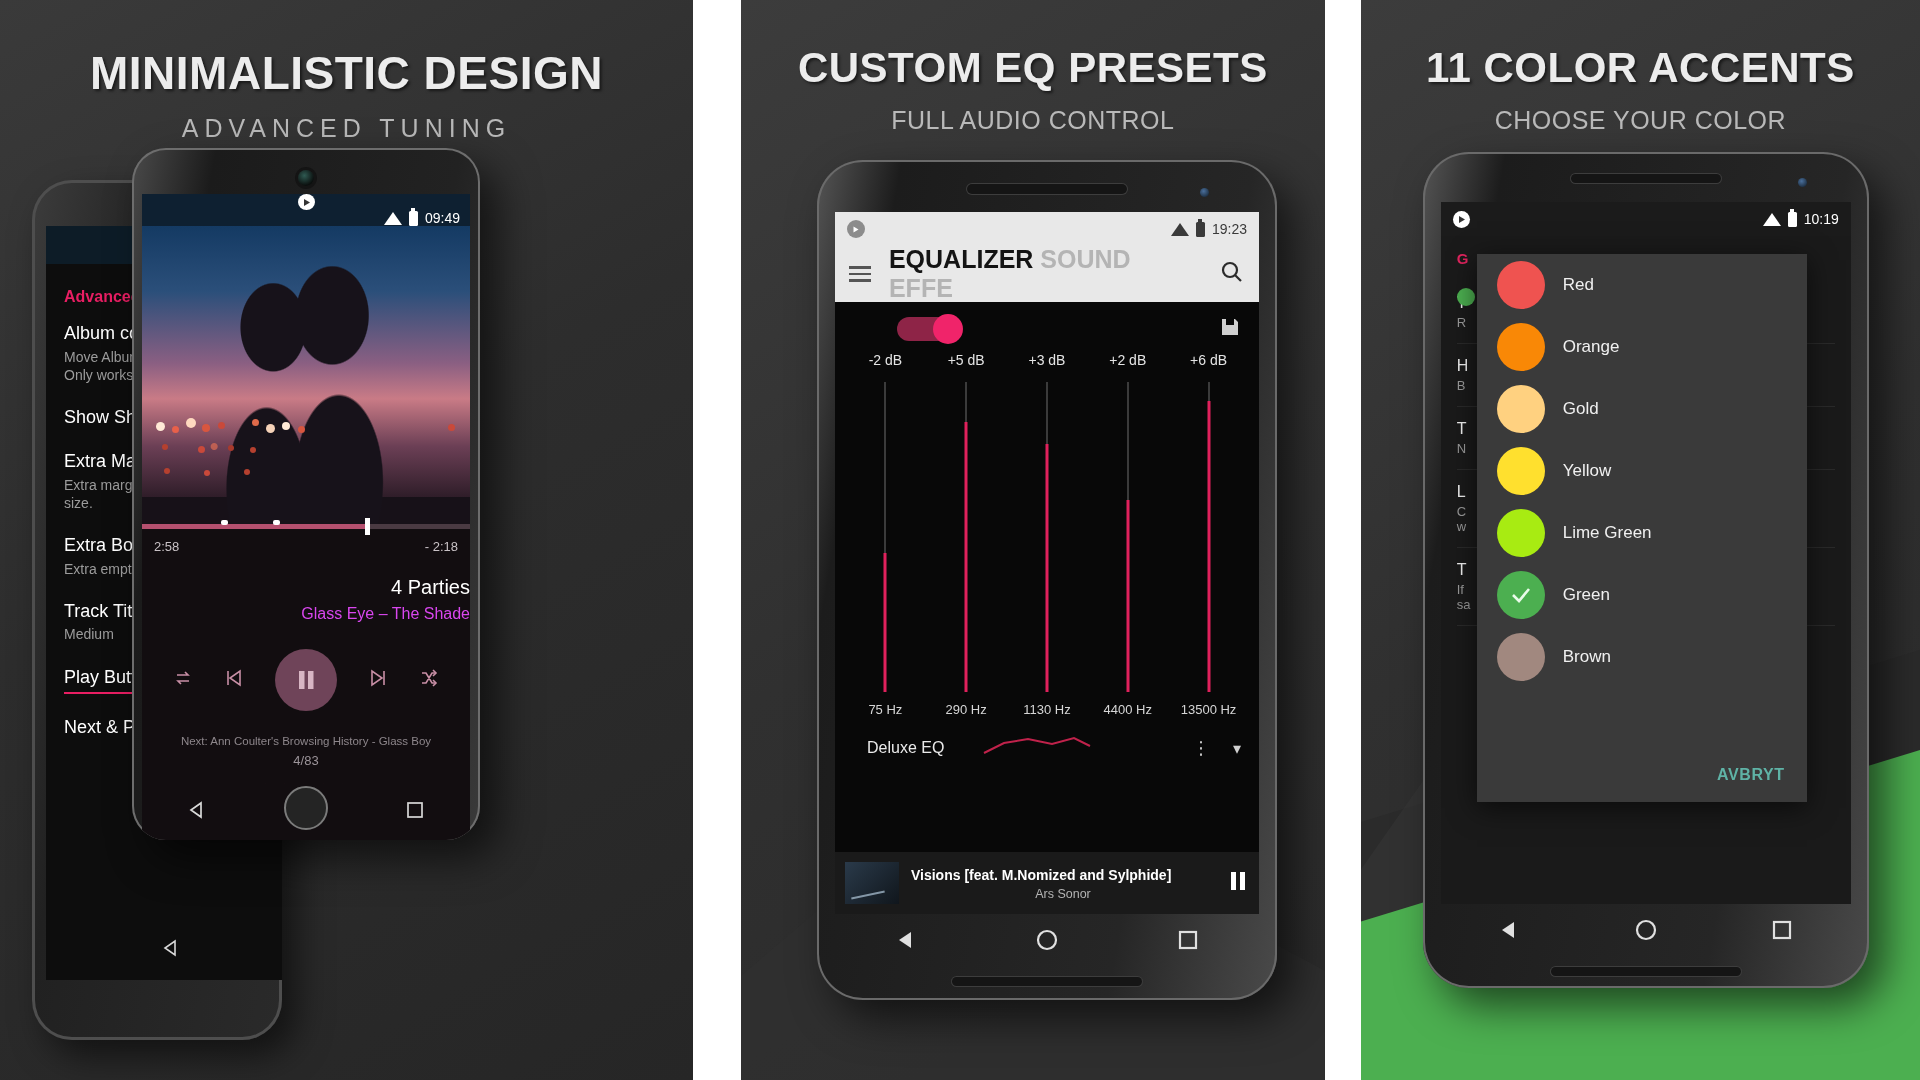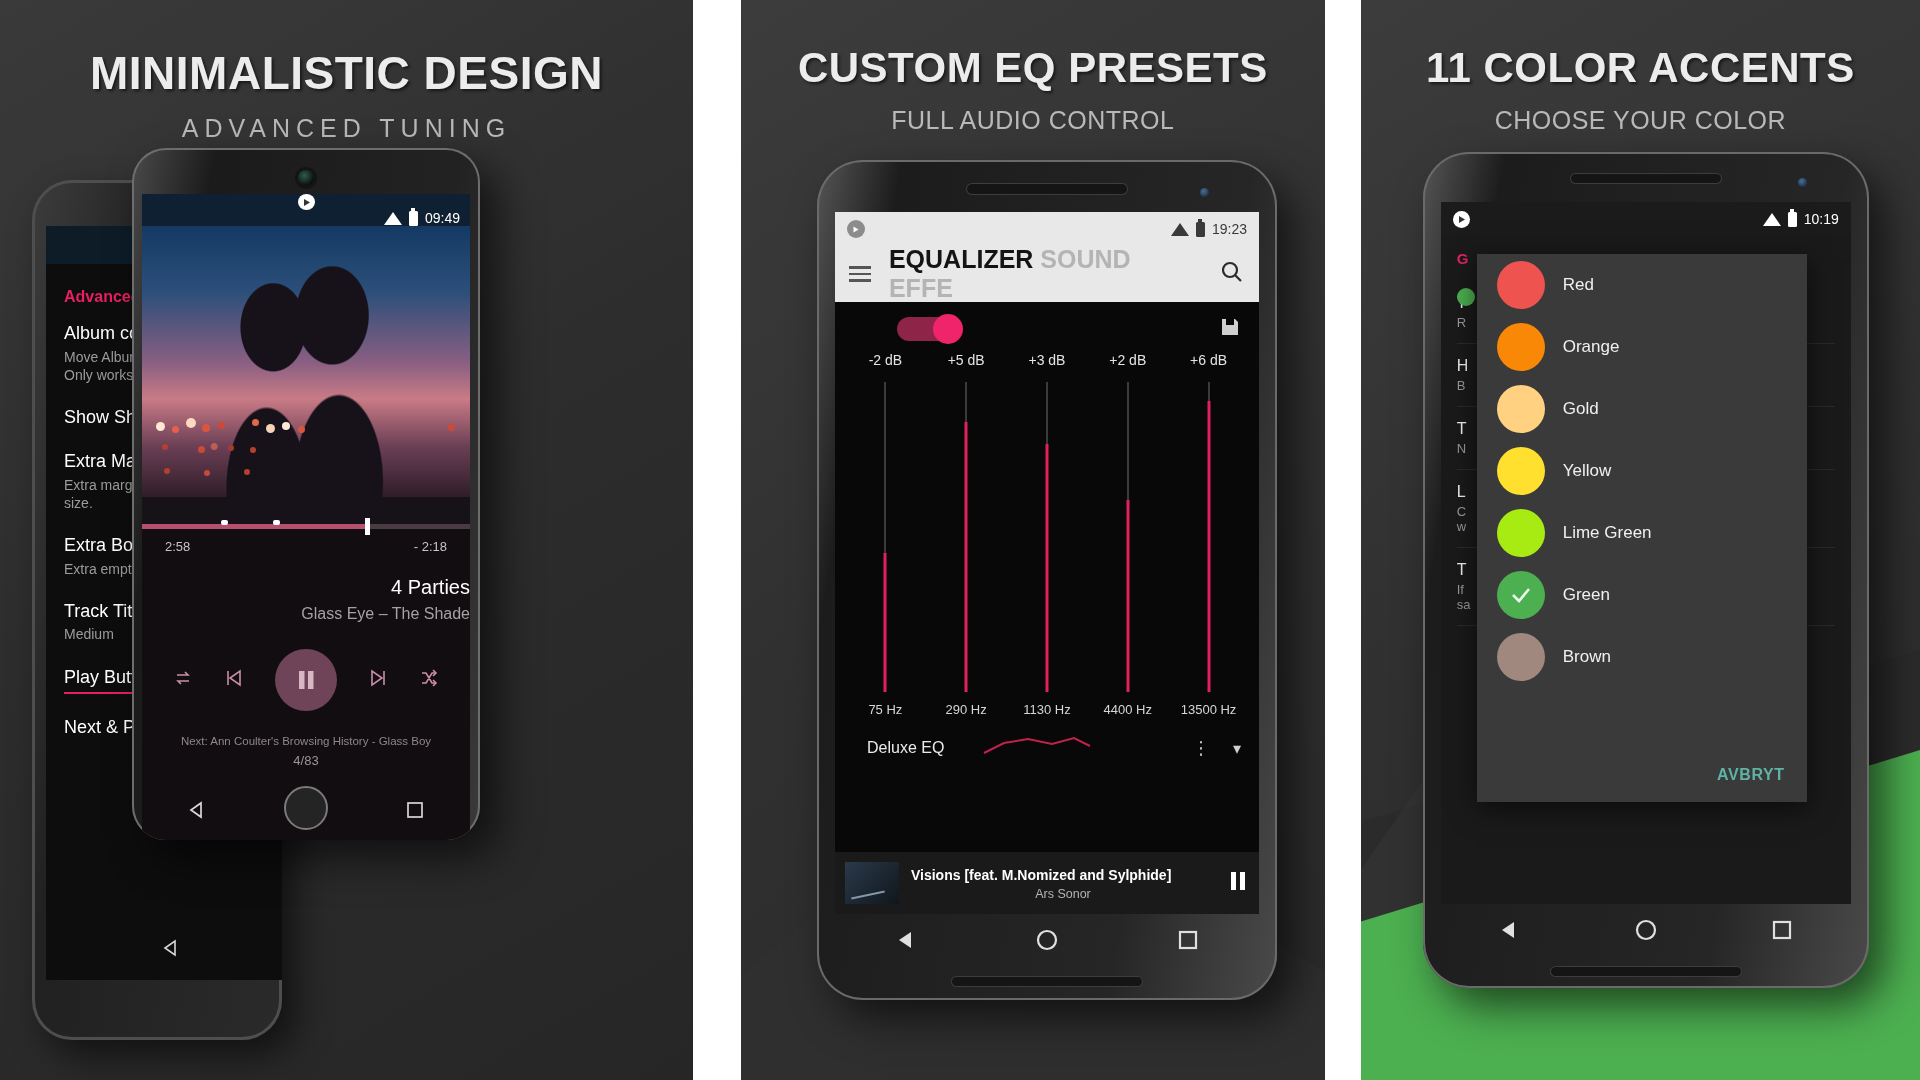--- a/index.html
+++ b/index.html
@@ -130,24 +130,24 @@
       radial-gradient(ellipse 52px 70px at 40% 34%, #17121a 62%, transparent 64%),
       radial-gradient(ellipse 58px 78px at 58% 30%, #17121a 62%, transparent 64%),
       radial-gradient(ellipse 60px 120px at 38% 88%, #17121a 66%, transparent 68%),
       radial-gradient(ellipse 66px 130px at 60% 86%, #17121a 66%, transparent 68%),
       linear-gradient(0deg,#171118 0 9%, transparent 9%);
   }
   .seekbar{ position:relative; height:5px; background:#4a3a42; }
   .seek-fill{ position:absolute; left:0; top:0; height:100%; width:68%; background:#b5506f; }
   .seek-knob{ position:absolute; left:68%; top:-6px; width:5px; height:17px; background:#fff; }
   .seek-mark{ position:absolute; top:-4px; width:7px; height:5px; background:#fff; border-radius:2px; }
-  .times{ display:flex; justify-content:space-between; padding:10px 23px 0; color:#c9c2c6; font-size:13px; }
+  .times{ display:flex; justify-content:space-between; padding:10px 12px 0; color:#c9c2c6; font-size:13px; }
   .trackinfo{ text-align:right; margin-top:22px; }
   .trk-title{ color:#fff; font-size:20px; }
-  .trk-artist{ color:#a3a3a3; font-size:16px; margin-top:6px; }
+  .trk-artist{ color:#d946ef; font-size:16px; margin-top:6px; }
   .controls{ display:flex; align-items:center; justify-content:center; gap:30px; margin-top:26px; }
   .ctl{ color:#c98fa6; }
   .playbtn{ width:62px; height:62px; border-radius:50%; background:#6f4459;
             display:flex; align-items:center; justify-content:center; }
   .nextline{ text-align:center; color:#8d868b; font-size:11.5px; margin-top:24px; }
   .counter{ text-align:center; color:#9b9399; font-size:13px; margin-top:6px; }
   .stars{ text-align:center; margin-top:12px; color:#c64d74; font-size:17px; letter-spacing:4px; }
   .pf-nav{ position:absolute; left:10px; right:10px; bottom:0; height:56px; background:#120d10;
            display:flex; align-items:center; justify-content:space-around; }
   .homebtn{

